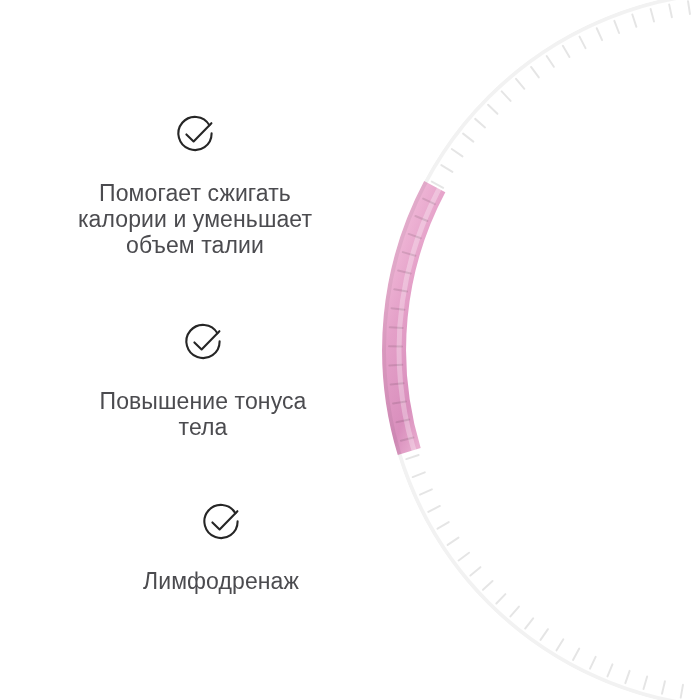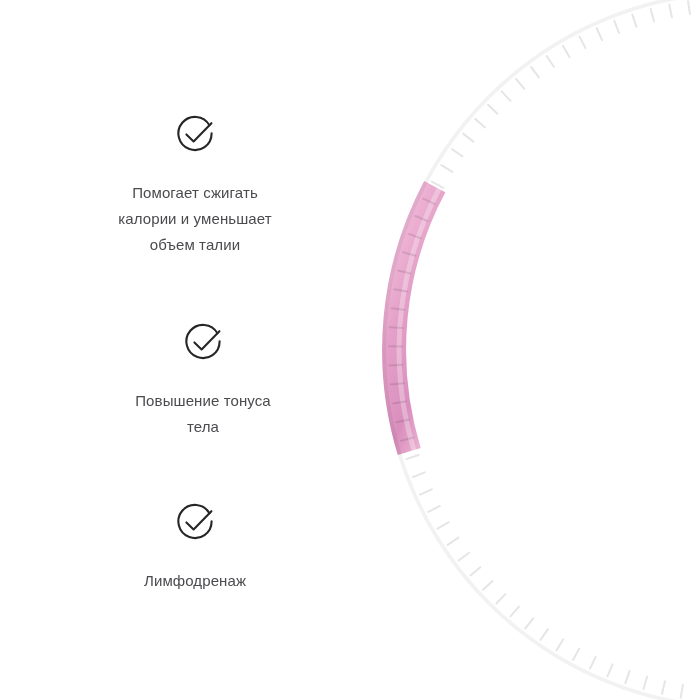--- a/index.html
+++ b/index.html
@@ -25,32 +25,32 @@
     height: 700px;
   }
   .feature {
     position: absolute;
     left: 0;
     width: 390px;
     text-align: center;
   }
   .feature-1 { top: 110px; }
   .feature-2 { top: 318px; padding-left: 8px; }
-  .feature-3 { top: 498px; }
+  .feature-3 { top: 498px; margin-left: 26px; }
 
   .check-icon {
     display: block;
     margin: 0 auto;
     width: 48px;
     height: 48px;
   }
   .feature-label {
     margin: 22px 0 0 0;
     font-family: "Liberation Sans", sans-serif;
-    font-size: 15px;
+    font-size: 23px;
     font-weight: 300;
     line-height: 26px;
     letter-spacing: 0.1px;
     color: #4b4b4f;
     white-space: pre-line;
   }
 
   
   .hoop-wrap {
     position: absolute;

